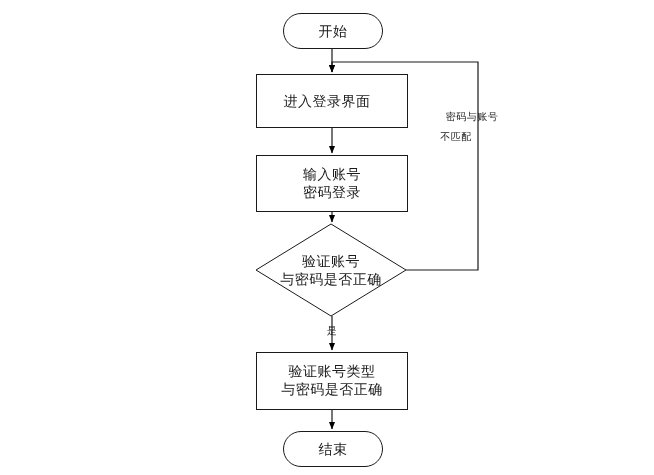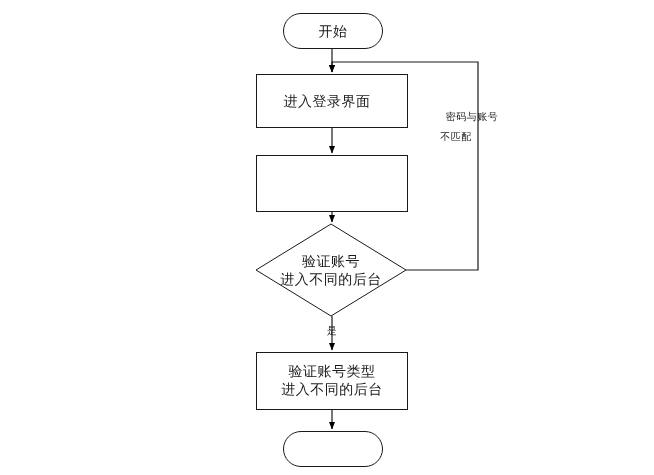--- a/index.html
+++ b/index.html
@@ -78,27 +78,30 @@
 
     <line x1="332" y1="410" x2="332" y2="429" stroke="#1a1a1a" stroke-width="1.2" marker-end="url(#arrowhead)"></line>
 
     <path d="M406,270 L478,270 L478,62 L332,62 L332,72" fill="none" stroke="#1a1a1a" stroke-width="1.2" marker-end="url(#arrowhead)"></path>
   </svg>
 
   <div class="node-label" style="left:283px; top:22px; width:100px;">开始</div>
 
   <div class="node-label" style="left:256px; top:92px; width:142px;">进入登录界面</div>
 
+  <div class="node-label" style="left:256px; top:165px; width:152px;">输入账号
+密码登录</div>
 
   <div class="node-label" style="left:241px; top:252px; width:180px;">验证账号
-进入不同的后台</div>
+与密码是否正确</div>
 
   <div class="node-label" style="left:256px; top:362px; width:152px;">验证账号类型
-进入不同的后台</div>
+与密码是否正确</div>
 
+  <div class="node-label" style="left:283px; top:440px; width:100px;">结束</div>
 
   <div class="edge-label" style="left:312px; top:322px; width:40px;">是</div>
 
   <div class="edge-label" style="left:422px; top:108px; width:100px;">密码与账号</div>
 
   <div class="edge-label" style="left:406px; top:128px; width:100px;">不匹配</div>
 
 </div>
 
 </body></html>

